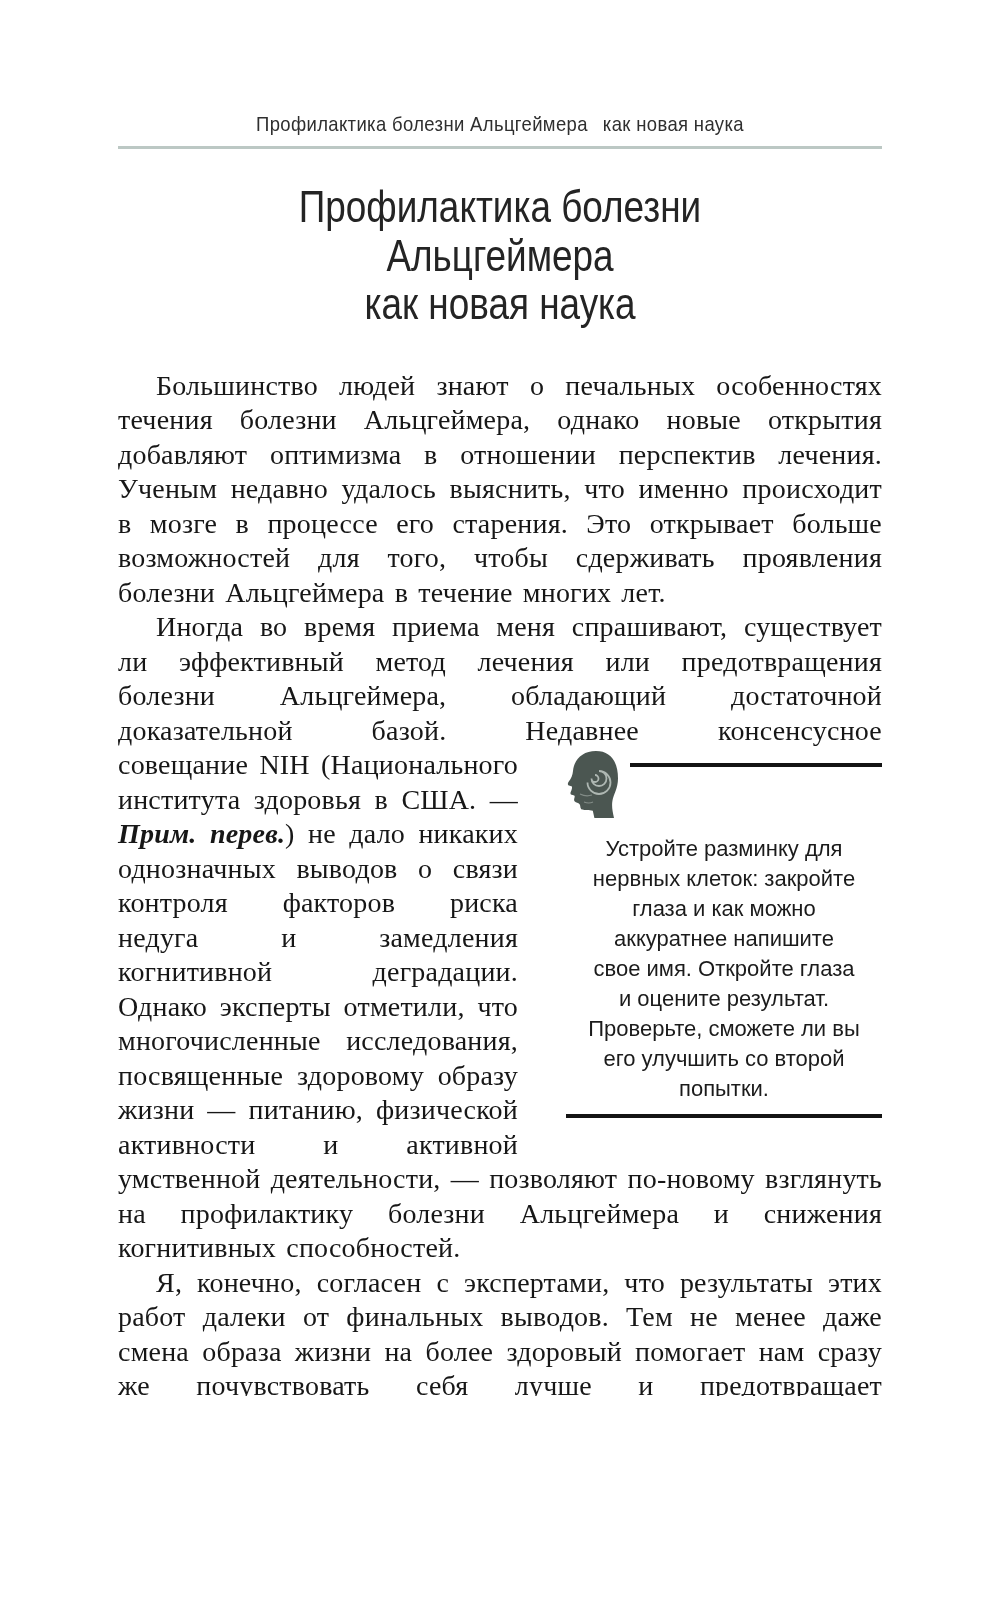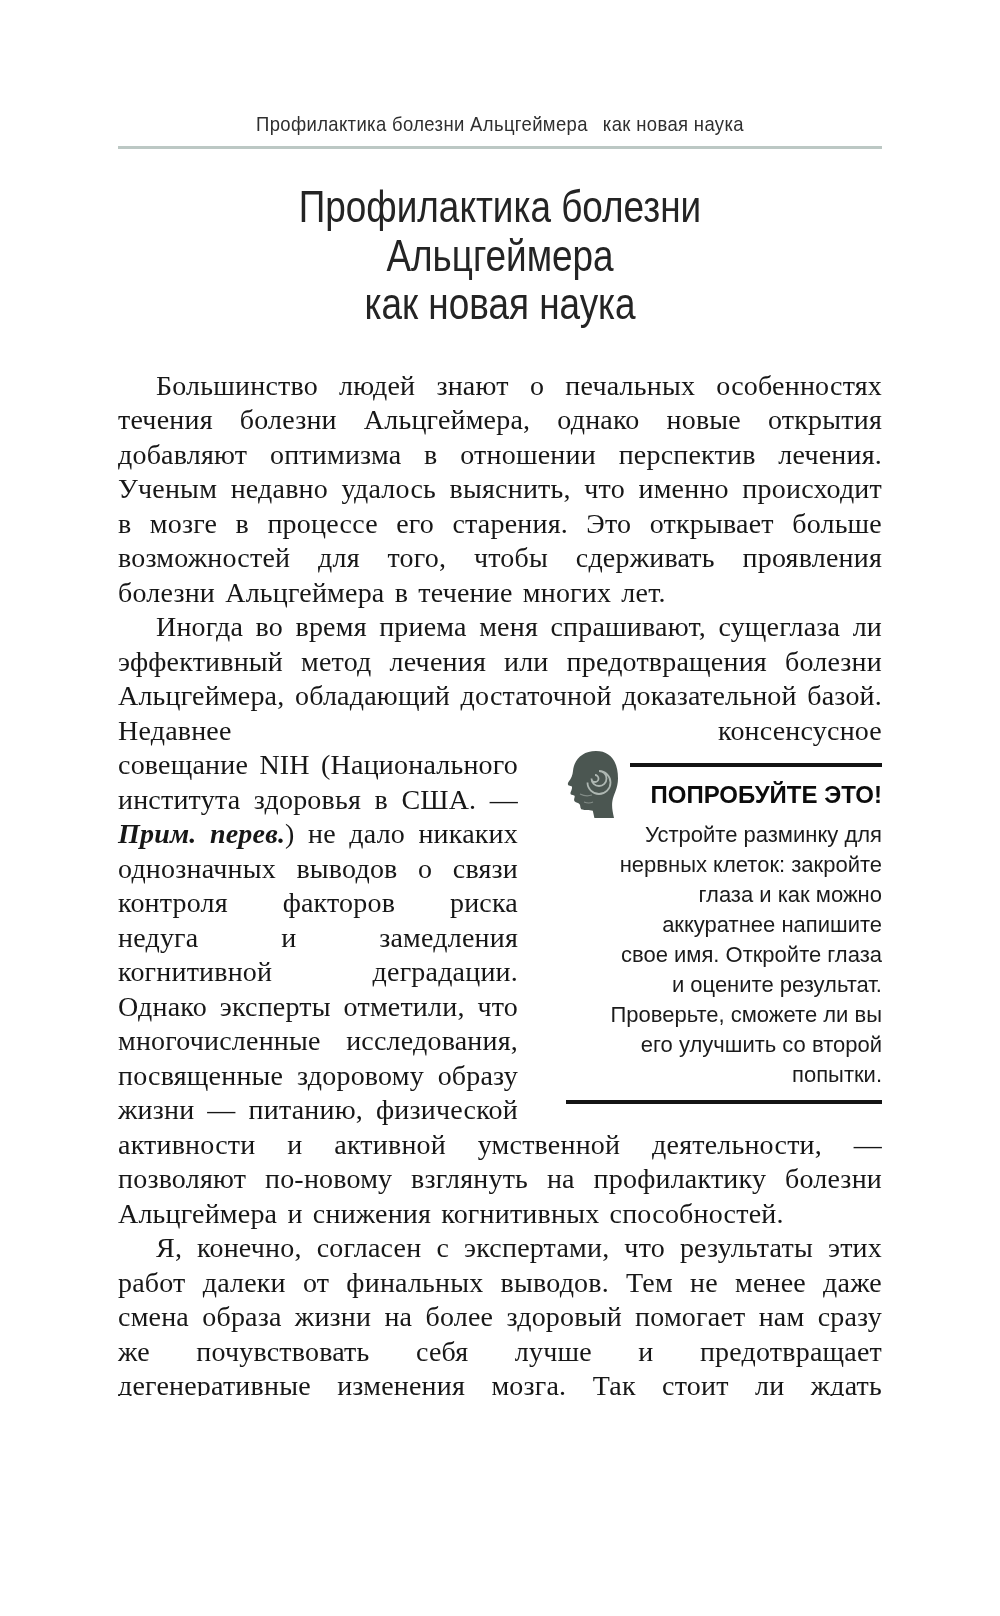--- a/index.html
+++ b/index.html
@@ -88,22 +88,22 @@
     font-size: 24px;
     color: #0c0c0c;
     margin-top: 11px;
     white-space: nowrap;
   }
   .trybox-body {
     font-size: 22px;
     line-height: 30px;
     color: #1b1b1b;
     white-space: pre-line;
-    text-align: right;
-    margin-top: 2px;
+    text-align: center;
+    margin-top: 16px;
   }
   .trybox-rule-bottom { height: 4px; background: #141414; margin-top: 10px; }
 
   
   .page-number {
     position: absolute;
     top: 1452px;
     left: 0;
     width: 100%;
     text-align: center;
@@ -120,35 +120,34 @@
     <div class="running-header">Профилактика болезни Альцгеймера  как новая наука</div>
     <div class="header-rule"></div>
 
     <div class="chapter-title">
       <div>Профилактика болезни Альцгеймера</div>
       <div>как новая наука</div>
     </div>
 
     <p class="bodyblock indent first-para">Большинство людей знают о печальных особен­ностях течения болезни Альцгеймера, однако но­вые открытия добавляют оптимизма в отношении перспектив лечения. Ученым недавно удалось выяс­нить, что именно происходит в мозге в процессе его старения. Это открывает больше возможностей для того, чтобы сдерживать проявления болезни Аль­цгеймера в течение многих лет.</p>
 
-    <p class="bodyblock indent jlast">Иногда во время приема меня спрашивают, суще­глаза ли эффективный метод лечения или предот­вращения болезни Альцгеймера, обладающий доста­точной доказательной базой. Недавнее консенсусное</p>
+    <p class="bodyblock indent jlast">Иногда во время приема меня спрашивают, суще­ствует ли эффективный метод лечения или предот­вращения болезни Альцгеймера, обладающий доста­точной доказательной базой. Недавнее консенсусное</p>
 
     <div class="bodyblock">
       <span class="trybox">
         <span class="trybox-header">
           <span class="brain-icon">
             <svg viewBox="0 0 54 68" xmlns="http://www.w3.org/2000/svg" aria-hidden="true">
               <path fill="#4b5651" d="M30 1 C16 1 8 10 7 21 C6.6 25.4 5.2 28.2 2.8 31.6 C1.2 33.9 1.6 35.2 3.8 35.8 L6 36.4 C6.2 38.6 5.6 40 4.8 41.8 C4 43.6 4.6 44.8 6.6 45 C8.2 45.2 9 45.6 8.6 47.2 C8.2 48.8 7.6 50.4 8.8 51.6 C10 52.8 12.4 52.6 13.6 54.2 C14.8 55.8 13.8 58.2 15.8 59.4 C18 60.7 23.4 59.6 26.8 60.8 L28.4 68 L48 68 C46.4 61 45.6 56 46.4 51 C47.5 44.4 52 38.5 52 28.5 C52 11.5 44.5 1 30 1 Z"></path>
               <path d="M29 25 a3.5 3.5 0 1 1 -3.5 3.5 a7.5 7.5 0 1 0 7.5 -7.5 a11.5 11.5 0 1 1 -11.5 11.5" stroke="#c7cfca" stroke-width="1.8" fill="none" opacity="0.8"></path>
               <path d="M14 44 q6 3 12 1 M18 52 q5 2 9 0" stroke="#c7cfca" stroke-width="1.2" fill="none" opacity="0.45"></path>
             </svg>
           </span>
           <span class="trybox-header-right">
             <span class="trybox-rule-top" style="display:block"></span>
-            <span class="trybox-title" style="display:block">ПОПРОБУЙТЕ ЭТО!</span>
           </span>
         </span>
         <span class="trybox-body" style="display:block">Устройте разминку для
 нервных клеток: закройте
 глаза и как можно
 аккуратнее напишите
 свое имя. Откройте глаза
 и оцените результат.
 Проверьте, сможете ли вы
 его улучшить со второй

